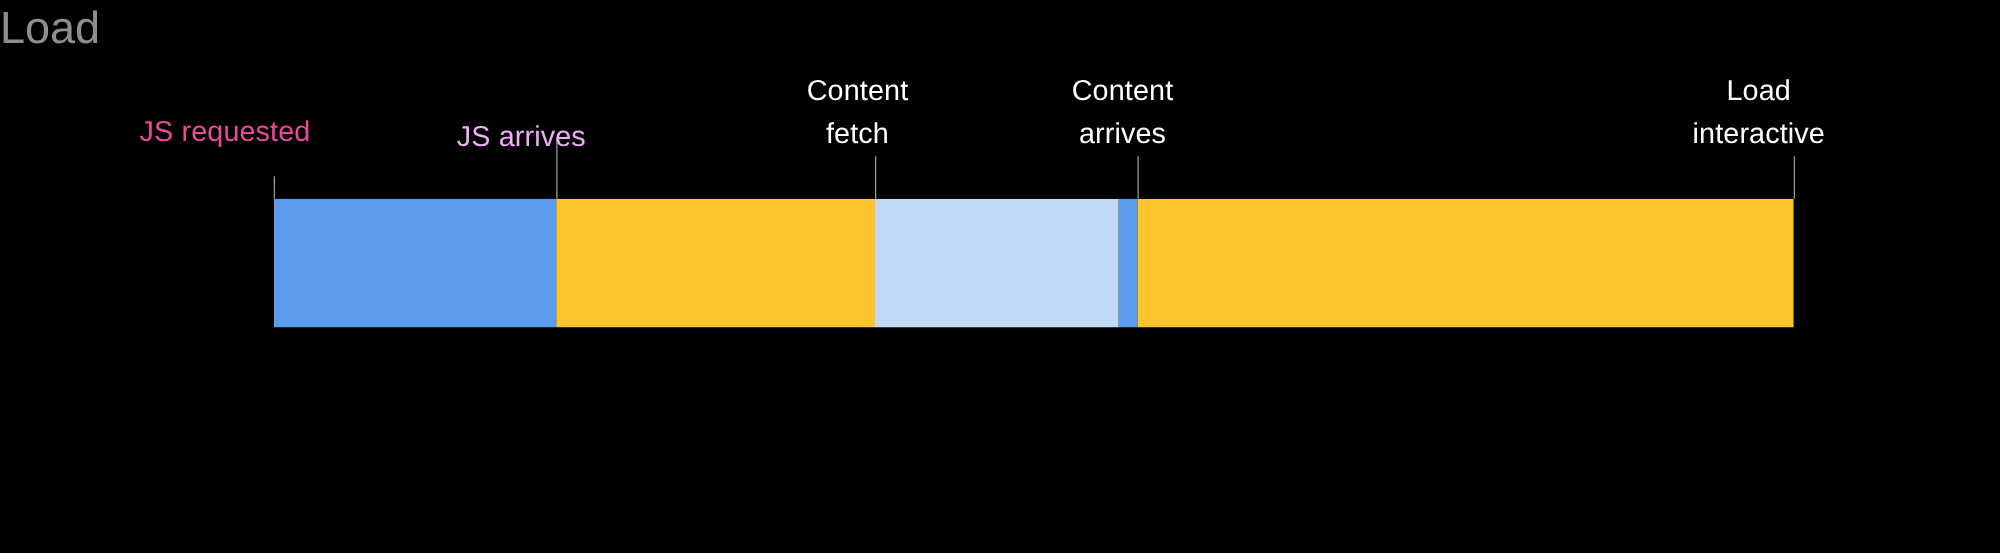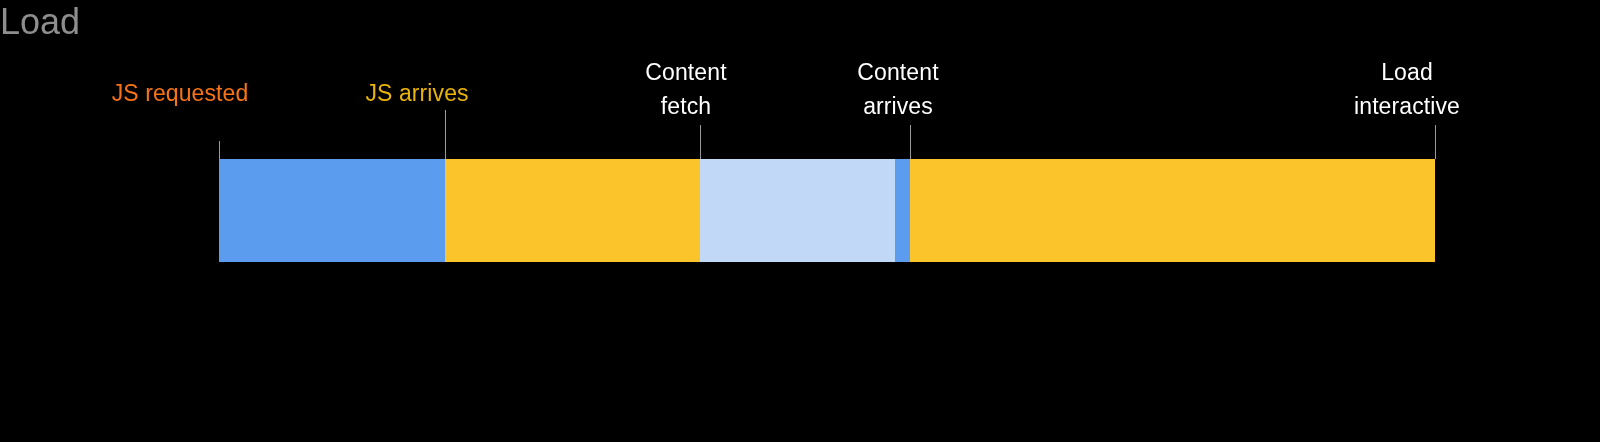--- a/index.html
+++ b/index.html
@@ -59,22 +59,22 @@
 <body>
 
 <div id="stage" style="width: 1600px; height: 442px; background: rgb(0, 0, 0);">
 
   <div class="tick" style="left: 219px; top: 141px; height: 18px; background: rgb(154, 154, 154);"></div>
   <div class="tick" style="left: 445px; top: 110px; height: 49px; background: rgb(154, 154, 154);"></div>
   <div class="tick" style="left: 700px; top: 125px; height: 34px; background: rgb(154, 154, 154);"></div>
   <div class="tick" style="left: 910px; top: 125px; height: 34px; background: rgb(154, 154, 154);"></div>
   <div class="tick" style="left: 1435px; top: 125px; height: 34px; background: rgb(154, 154, 154);"></div>
 
-  <div class="marker single" style="color: #f97316; top: 76px; left: 180px; width: auto; text-align: left; transform: translateX(-50%);">JS requested</div>
-  <div class="marker single" style="color: #eab308; top: 76px; left: 417px; width: auto; text-align: center; transform: translateX(-50%);">JS arrives</div>
+  <div class="marker single" style="color: #ec4899; top: 88px; left: 180px; width: auto; text-align: left; transform: translateX(-50%);">JS requested</div>
+  <div class="marker single" style="color: #f0abfc; top: 92px; left: 417px; width: auto; text-align: center; transform: translateX(-50%);">JS arrives</div>
   <div class="marker multi" style="color: rgb(255, 255, 255); top: 55px; left: 686px; width: auto; text-align: center; transform: translateX(-50%);">Content
 fetch</div>
   <div class="marker multi" style="color: rgb(255, 255, 255); top: 55px; left: 898px; width: auto; text-align: center; transform: translateX(-50%);">Content
 arrives</div>
   <div class="marker multi" style="color: rgb(255, 255, 255); top: 55px; left: 1407px; width: auto; text-align: center; transform: translateX(-50%);">Load
 interactive</div>
 
   <div id="bar" style="left: 219px; top: 159px; width: 1216px; height: 103px;">
     <div class="seg" style="width: 226px; background: rgb(92, 156, 238);"></div>
     <div class="seg" style="width: 255px; background: rgb(251, 196, 43);"></div>

